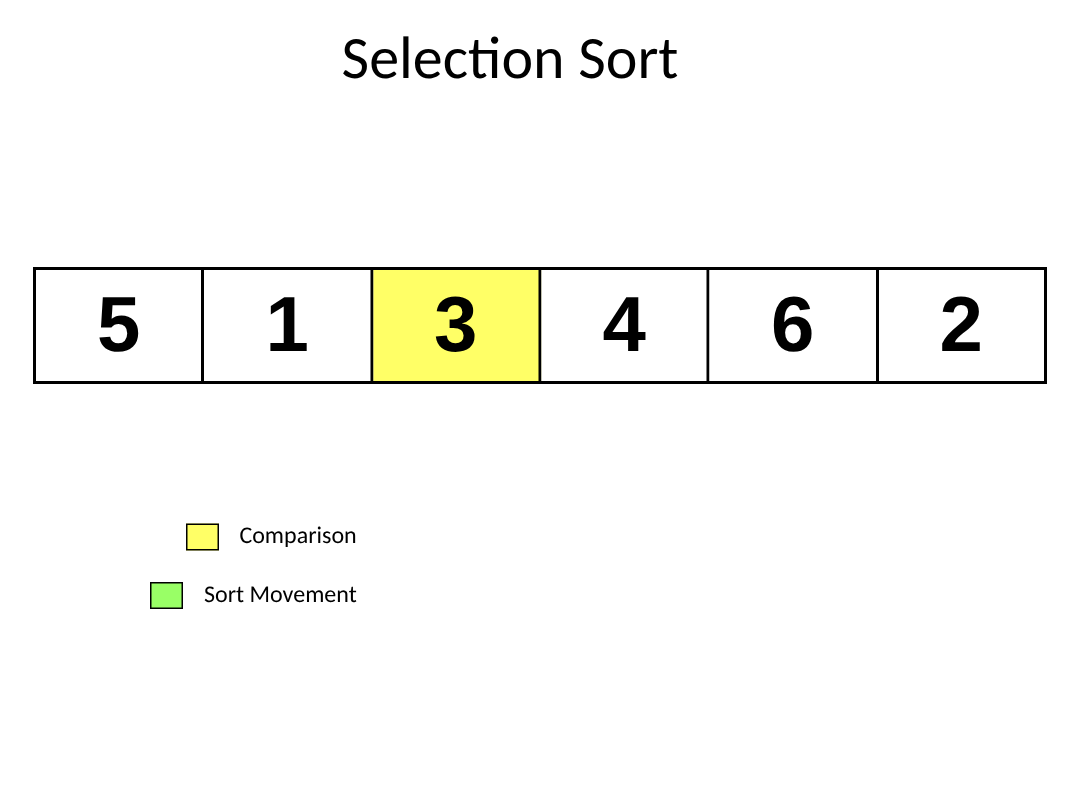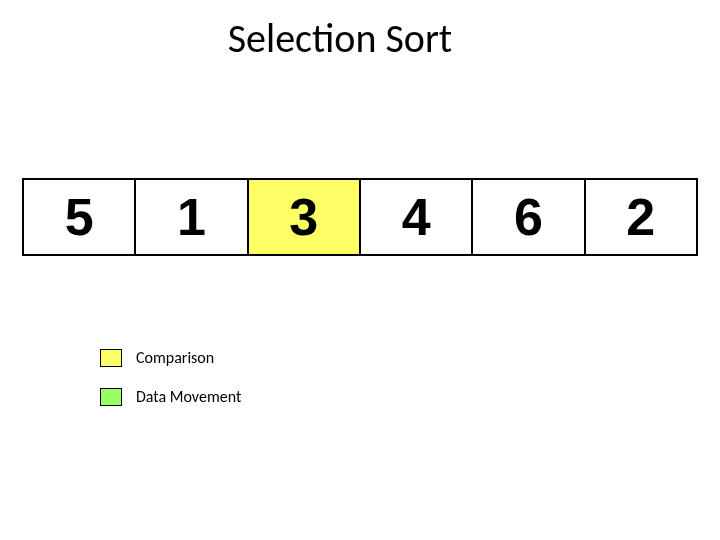--- a/index.html
+++ b/index.html
@@ -52,20 +52,21 @@
   .legend {
     position: absolute;
     left: 100px;
     top: 348px;
     font-size: 16px;
   }
   .legend-row {
     display: flex;
     align-items: center;
     margin-bottom: 20px;
+    justify-content: flex-end;
   }
   .swatch {
     width: 22px;
     height: 18px;
     border: 1.5px solid #000;
     margin-right: 14px;
     box-sizing: border-box;
   }
 </style>
 </head>
@@ -84,17 +85,17 @@
     <div class="cell" style="background: rgb(255, 255, 255);">2</div>
   </div>
 
   <div class="legend">
     <div class="legend-row">
       <div class="swatch" style="background: rgb(255, 255, 102);"></div>
       <span>Comparison</span>
     </div>
     <div class="legend-row">
       <div class="swatch" style="background: rgb(153, 255, 102);"></div>
-      <span>Data Movement</span>
+      <span>Sort Movement</span>
     </div>
   </div>
 
 </div>
 
 </body></html>

